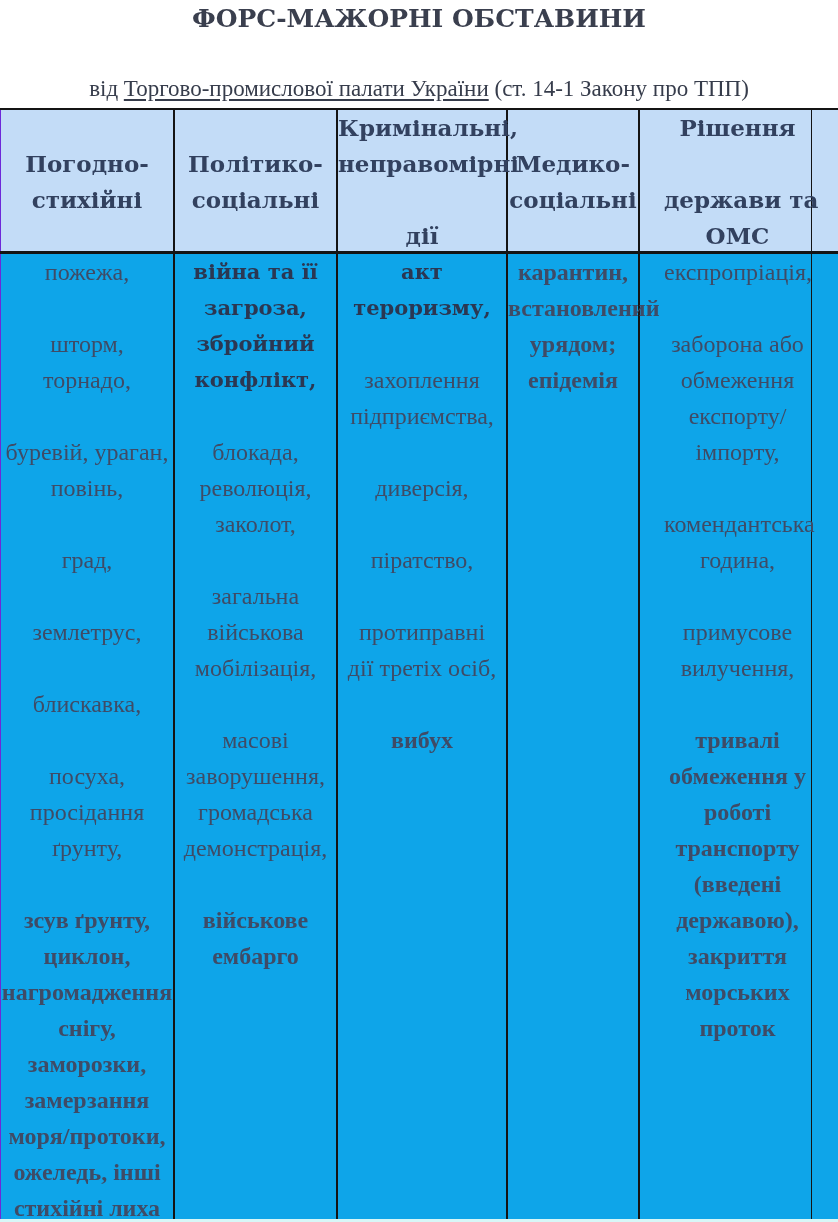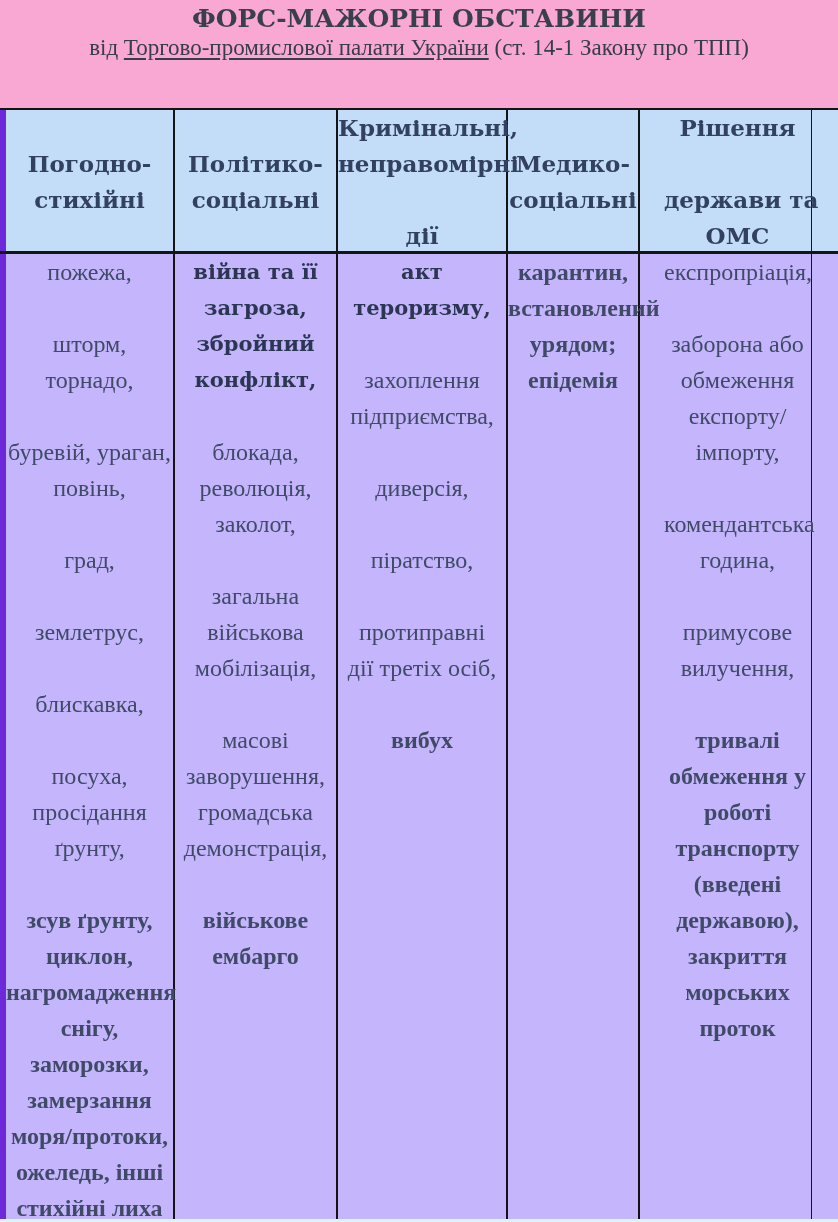--- a/index.html
+++ b/index.html
@@ -5,23 +5,23 @@
   html, body { margin: 0; padding: 0; }
   body {
     width: 838px; height: 1222px; overflow: hidden;
     background: #d7f7f7;
     font-family: "Liberation Serif", serif;
   }
 
   
   .banner {
     width: 838px; height: 108px;
-    background: #f9a8d4;
+    background: #ffffff;
     display: flex; flex-direction: column;
-    align-items: center;
+    justify-content: space-between; align-items: center;
     box-sizing: border-box;
   }
   .banner-title {
     margin-top: 4px;
     font-family: "DejaVu Serif", serif;
     font-weight: bold; font-size: 25px; line-height: 30px;
     color: #3a3f4e; text-align: center; white-space: nowrap;
   }
   .banner-subtitle {
     margin-bottom: 5px;
@@ -43,30 +43,30 @@
     box-sizing: border-box;
   }
   .frow { display: flex; width: 838px; box-sizing: border-box; }
   .frow.header {
     height: 144px;
     background: #c3dcf7;
     border-bottom: 3px solid #141414;
   }
   .frow.body {
     height: 965px;
-    background: #c4b5fd;
+    background: #0ea5e9;
     overflow: hidden;
   }
   .fcell {
     box-sizing: border-box;
     border-right: 2px solid #141414;
     overflow: visible;
     flex: 0 0 auto;
   }
-  .fcell:first-child { border-left: 6px solid #6d28d9; }
+  .fcell:first-child { border-left: 1px solid #6d28d9; }
   .fcell:last-child  { border-right: 1px solid #141414; }
   .col0 { width: 175px; }
   .col1 { width: 163px; }
   .col2 { width: 170px; }
   .col3 { width: 132px; }
   .col4 { width: 172px; padding-left: 24px; }
 
   .hline {
     height: 36px; line-height: 36px;
     text-align: center; white-space: nowrap;

